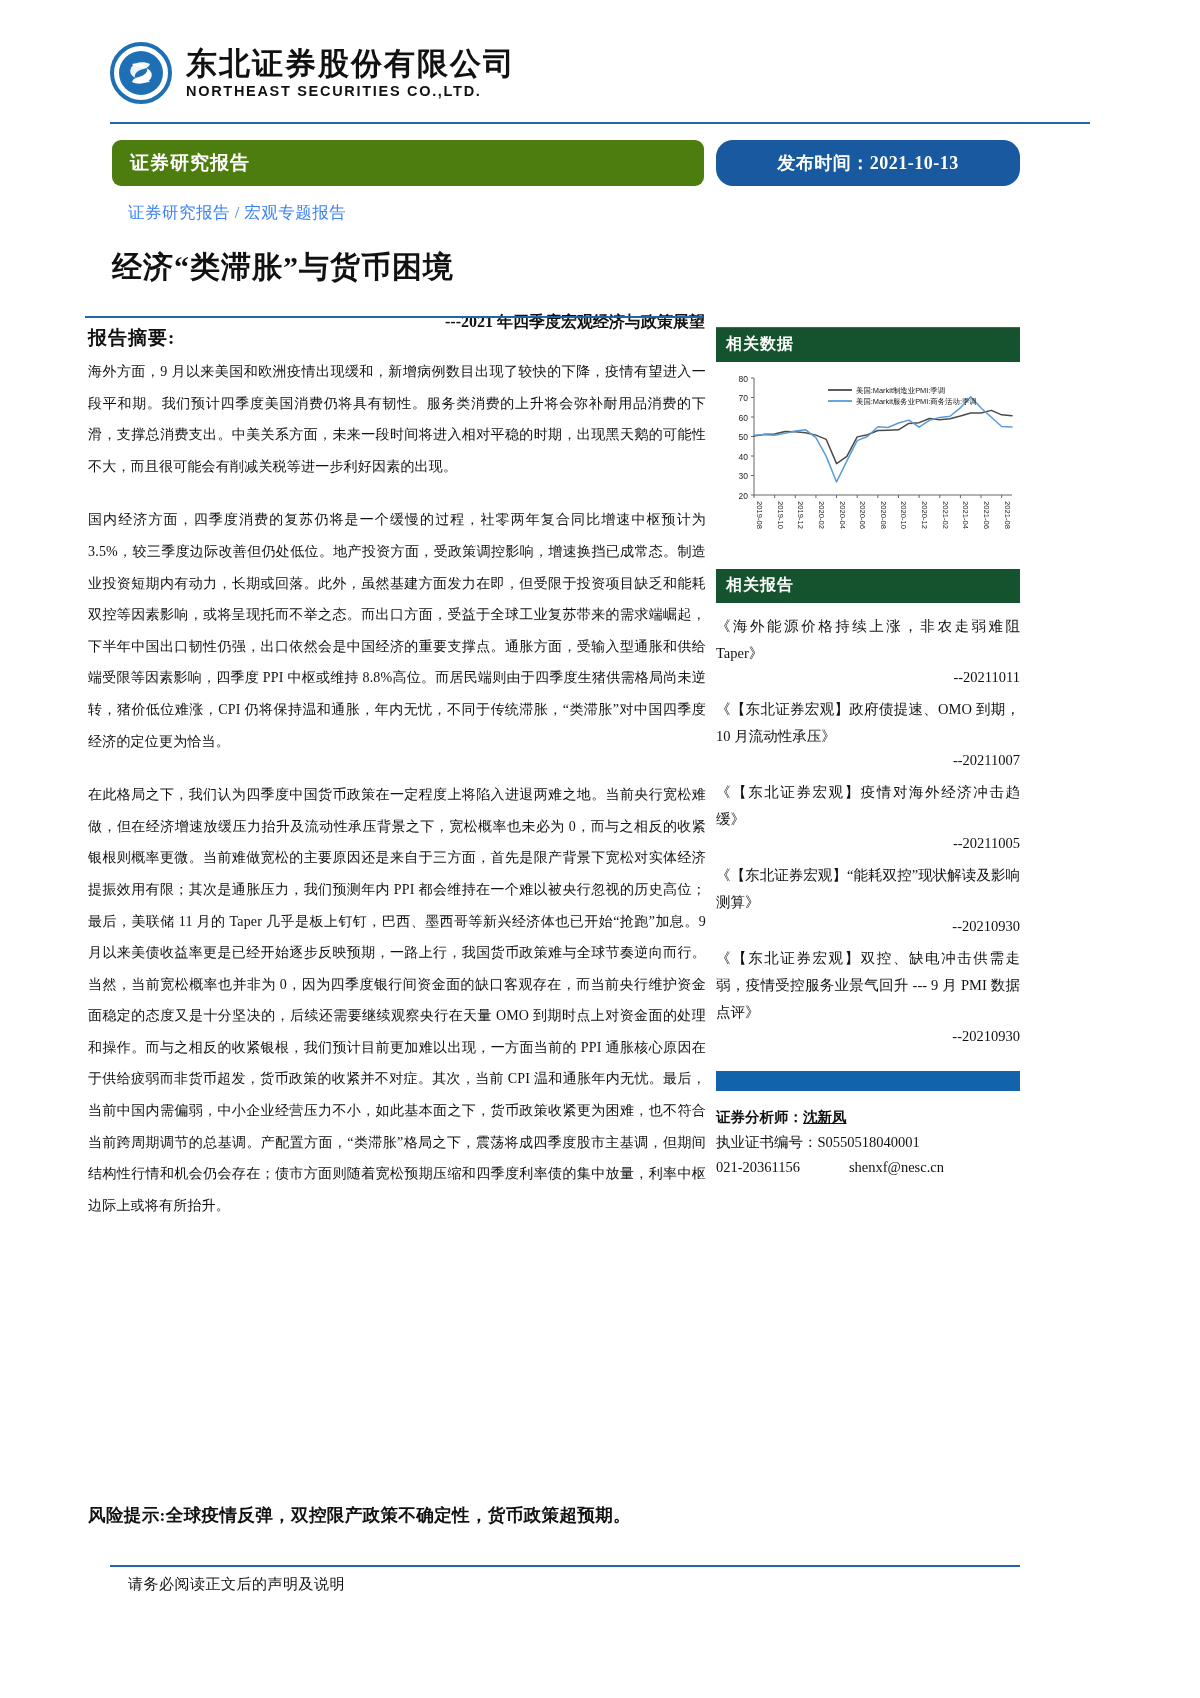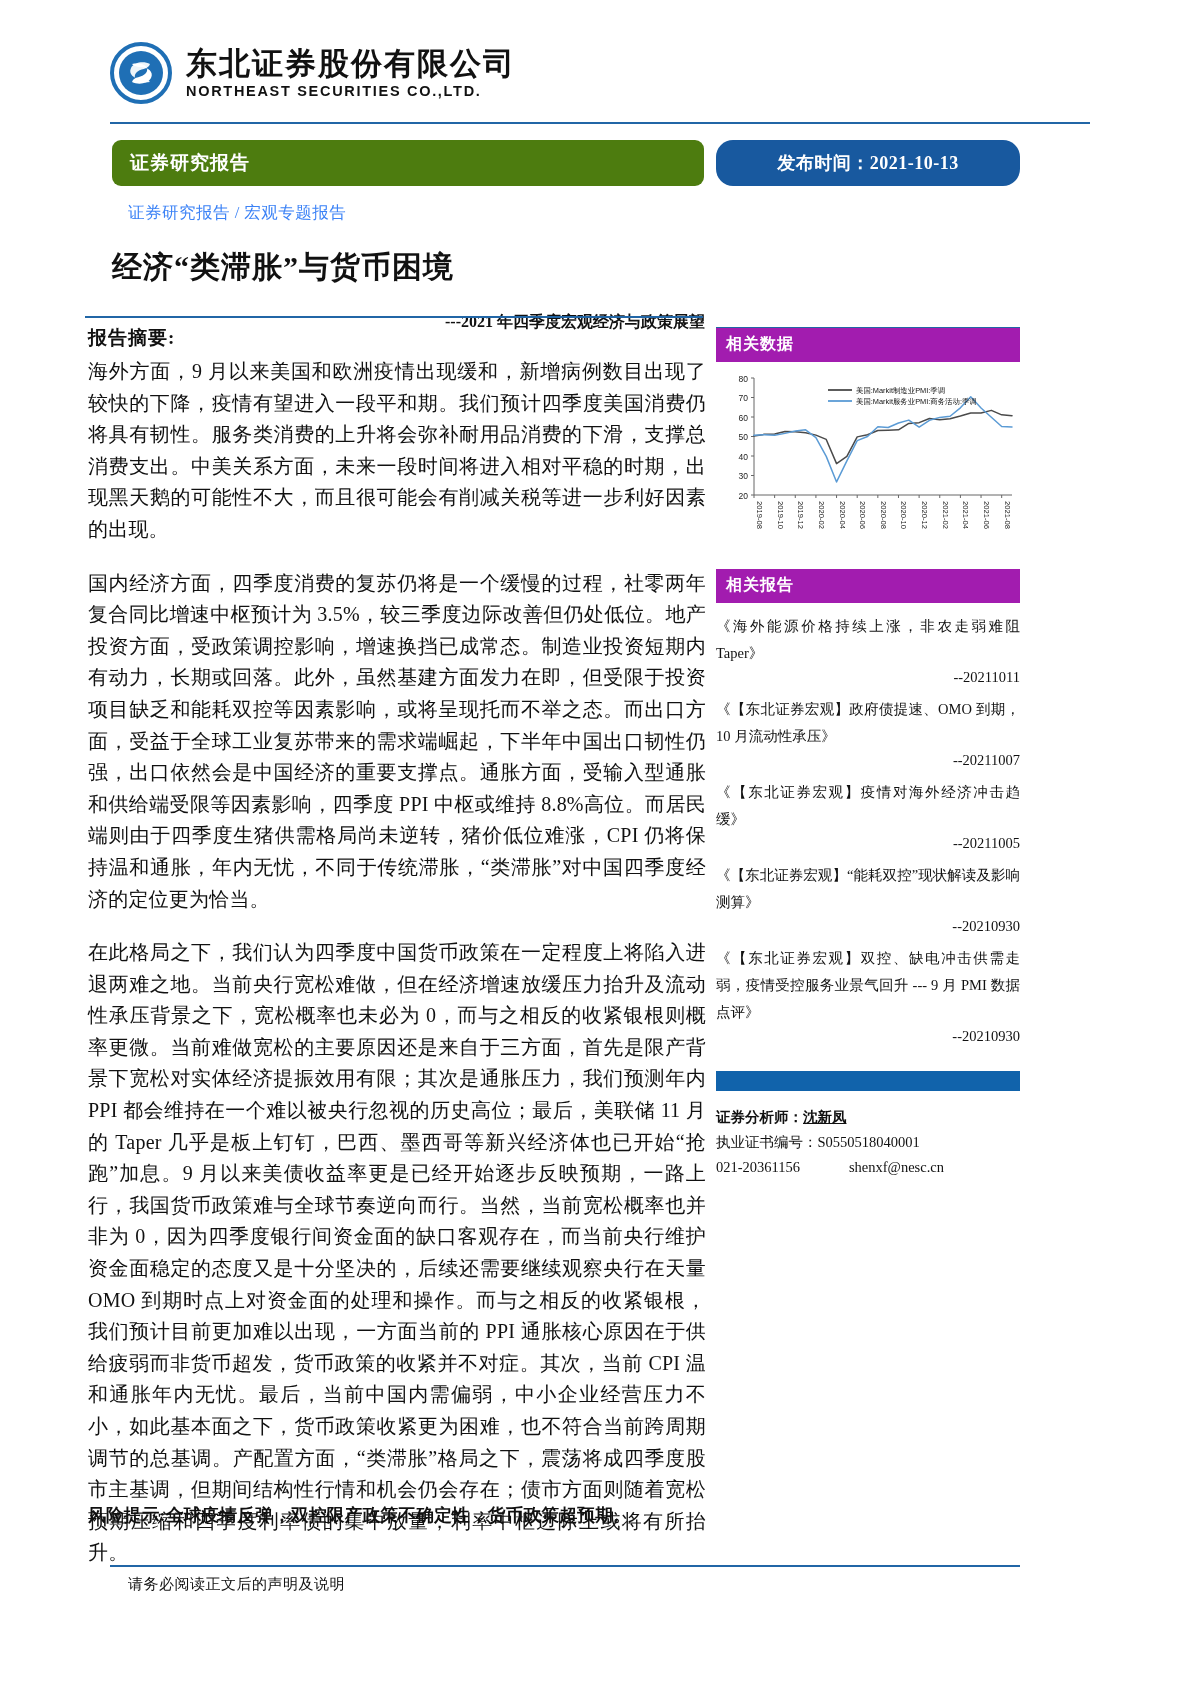--- a/index.html
+++ b/index.html
@@ -152,21 +152,21 @@
     top: 325px;
     font-size: 19px;
     font-weight: bold;
     letter-spacing: 1px;
   }
   .body-col {
     position: absolute;
     left: 88px;
     top: 356px;
     width: 618px;
-    font-size: 20px;
+    font-size: 14px;
     line-height: 31.6px;
     text-align: justify;
     color: #111;
     letter-spacing: 0.2px;
   }
   .body-col p {
     margin: 0 0 22px 0;
     text-indent: 0;
   }
   .risk-line {
@@ -188,21 +188,21 @@
   }
   .side-rule {
     position: absolute;
     left: 716px;
     top: 327px;
     width: 304px;
     height: 1.5px;
     background: #2166a6;
   }
   .side-head {
-    background: #a21caf;
+    background: #14532d;
     color: #ffffff;
     font-size: 16px;
     font-weight: bold;
     padding: 6px 10px 7px 10px;
     letter-spacing: 1px;
     box-sizing: border-box;
     width: 304px;
   }
 
   

